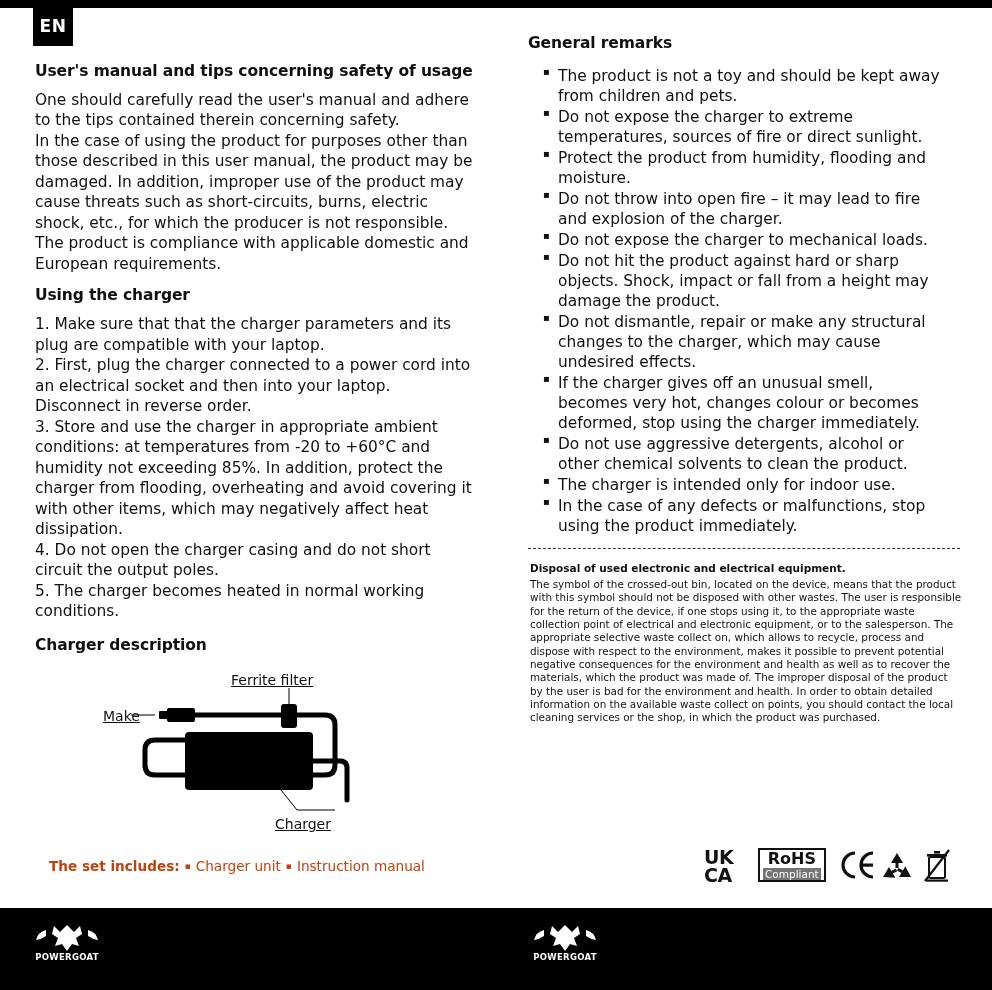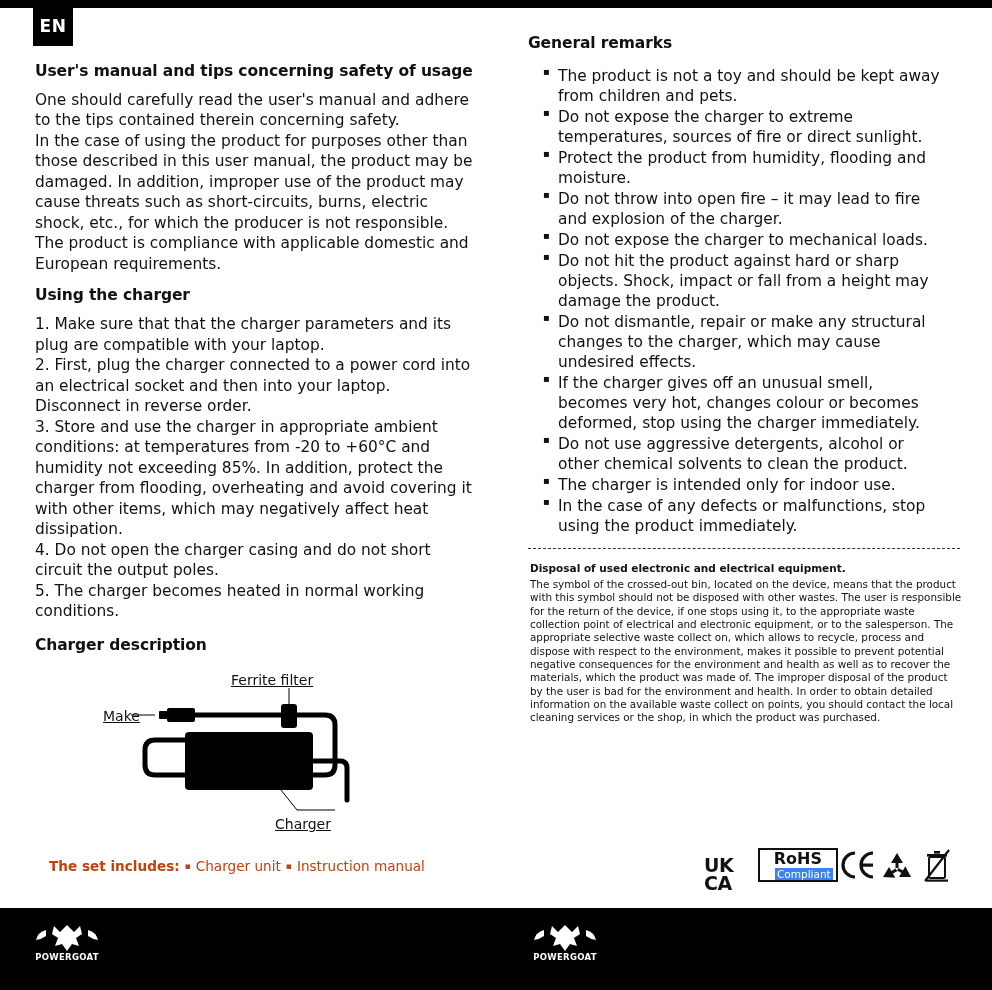--- a/index.html
+++ b/index.html
@@ -158,21 +158,21 @@
   
   .marks {
     position: absolute;
     left: 700px;
     top: 848px;
     width: 260px;
     height: 46px;
   }
   .ukca {
     position: absolute;
-    left: 4px; top: 8px;
+    left: 4px; top: 0;
     font-family: "DejaVu Sans", sans-serif;
     font-weight: bold;
     font-size: 19px;
     line-height: 0.95;
     letter-spacing: -0.5px;
     color: #111;
   }
   .rohs {
     position: absolute;
     left: 58px; top: 0px;
@@ -181,26 +181,25 @@
     text-align: center;
   }
   .rohs .r1 {
     font-size: 16px;
     font-weight: bold;
     line-height: 1;
     color: #111;
   }
   .rohs .r2 {
     font-size: 10.5px;
-    background: #3b82f6;
+    background: #737373;
     color: #fff;
     line-height: 1.15;
     margin-top: 1px;
     padding: 0 2px;
-    margin-left: 12px;
   }
   .ce-mark { position: absolute; left: 140px; top: 2px; }
   .recycle-mark { position: absolute; left: 180px; top: 2px; }
   .wee-bin { position: absolute; left: 222px; top: 0px; }
   
   .logo {
     position: absolute;
     top: 920px;
     width: 74px;
     height: 56px;

